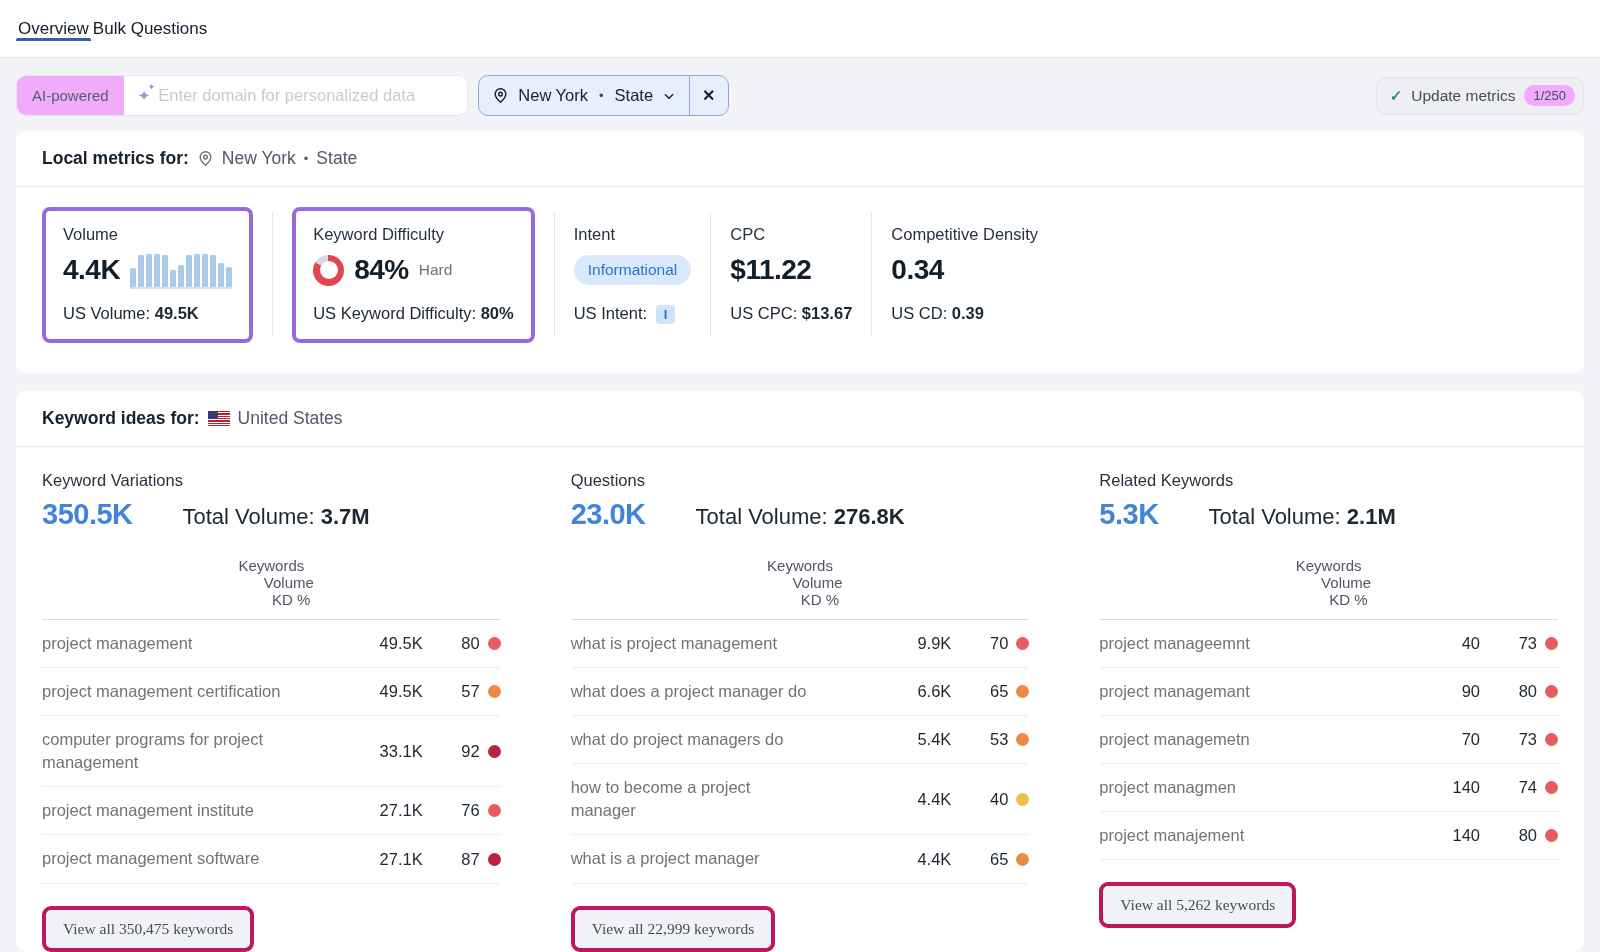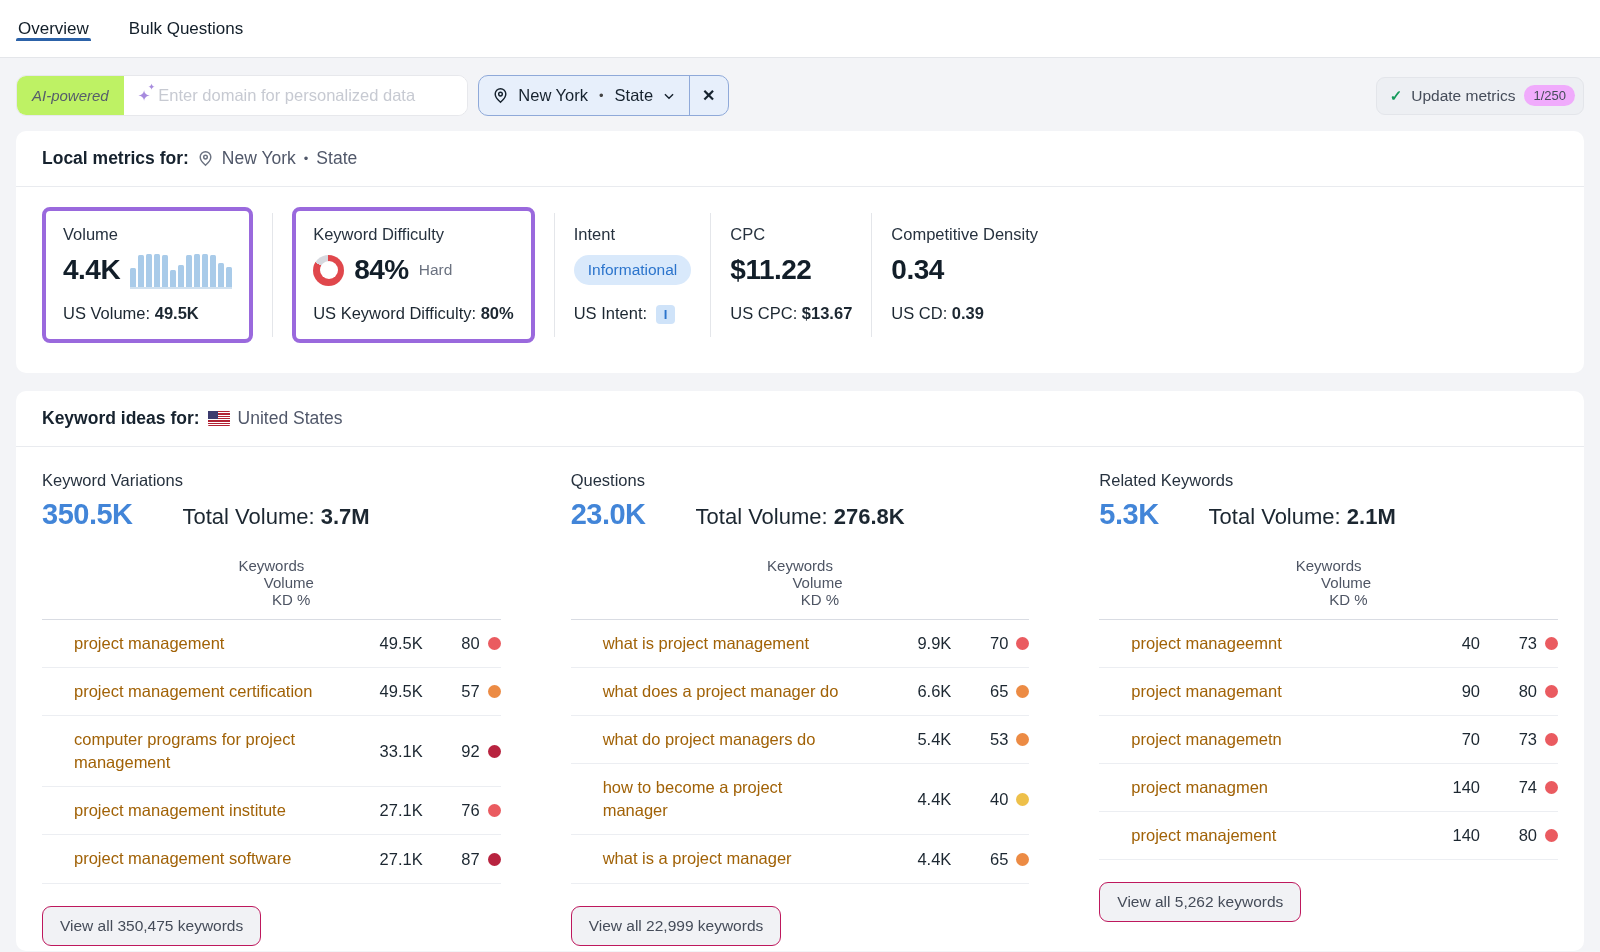--- a/index.html
+++ b/index.html
@@ -3,32 +3,32 @@
 <meta charset="utf-8">
 <style>
   * { box-sizing: border-box; margin: 0; padding: 0; }
   body {
     width: 1600px; height: 952px; overflow: hidden;
     background: #f3f4f7; color: #16222e;
     font-family: "Liberation Sans", sans-serif;
   }
   
   .tabbar { background:#fff; border-bottom:1px solid #e4e6ea; height:58px;
-            display:flex; align-items:stretch; padding:16px 16px; gap:36px; }
+            display:flex; align-items:stretch; padding:16px 16px; }
   .tab { display:flex; align-items:center; font-size:17px; color:#121e29;
          position:relative; cursor:pointer; padding:0 2px; }
   .tab.active { font-weight:400; }
   .tab.active::after { content:''; position:absolute; left:0; right:0; bottom:0;
          height:3px; background:#2c62a8; border-radius:2px 2px 0 0; }
   
   .toolbar { display:flex; align-items:center; padding:17px 16px 15px; }
   .search-group { display:flex; align-items:center; background:#fff;
          border:1px solid #e7e8ec; border-radius:10px; height:41px; overflow:hidden; }
   .ai-label { padding:0 15px; font-size:15px; color:#565d6b; height:100%;
-         display:flex; align-items:center; background:#bef264;font-style:italic; }
+         display:flex; align-items:center; background:#f0abfc; }
   .input-wrap { display:flex; align-items:center; padding:0 14px; gap:8px; background:#fff; height:100%; }
   .sparkle { color:#a78bde; font-size:15px; line-height:1; position:relative; }
   .sparkle small { position:absolute; top:-5px; right:-5px; font-size:9px; }
   .domain-input { border:none; outline:none; font-size:16.5px; width:295px; color:#16222e; background:transparent; }
   .domain-input::placeholder { color:#c7cad2; }
   .location-chip { display:flex; align-items:stretch; margin-left:10px; background:#e7effb;
          border:1px solid #8fa9d9; border-radius:10px; height:41px; overflow:hidden; }
   .loc-main { display:flex; align-items:center; gap:9px; padding:0 13px; cursor:pointer; }
   .loc-text { font-size:16.5px; color:#16222e; }
   .loc-dot { color:#444; font-size:13px; margin:0 2px; }
@@ -77,26 +77,26 @@
   .sec-count { font-size:29px; font-weight:bold; color:#4285d8; letter-spacing:-0.5px; }
   .sec-total { font-size:22px; color:#1c2731;margin-left:40px; }
   .sec-total b { font-weight:bold; }
   .t-head { display:flex; align-items:center; font-size:15px; color:#4e5564;
             padding-bottom:11px; border-bottom:1px solid #d9dce3;flex-direction:column; }
   .c-kw { flex:1; }
   .c-vol { width:85px; text-align:right; }
   .c-kd { width:78px; text-align:right; }
   .t-row { display:flex; align-items:center; padding:12px 0; border-bottom:1px solid #eceef2;
            font-size:16.5px; min-height:46px; }
-  .kw-link { color:#a16207; line-height:1.4; cursor:pointer;margin-left:32px; }
+  .kw-link { color:#737373; line-height:1.4; cursor:pointer; }
   .vol { width:85px; text-align:right; color:#1c2731; }
   .kd-cell { width:78px; display:flex; align-items:center; justify-content:flex-end; gap:8px; color:#1c2731; }
   .dot { width:13px; height:13px; border-radius:50%; flex:none; }
-  .view-all { display:inline-block; margin-top:22px; background:#f1f2f5; border:1px solid #be185d;
-           border-radius:9px; padding:10px 17px; font-size:15.5px; color:#454c59; cursor:pointer; }
+  .view-all { display:inline-block; margin-top:22px; background:#f1f2f5; border:4px solid #be185d;
+           border-radius:9px; padding:10px 17px; font-size:15.5px; color:#454c59; cursor:pointer;font-family:Liberation Serif, serif; }
   svg { display:block; }
 </style>
 </head>
 <body>
 
 <div class="tabbar">
   <div class="tab active">Overview</div>
   <div class="tab">Bulk Questions</div>
 </div>
 

